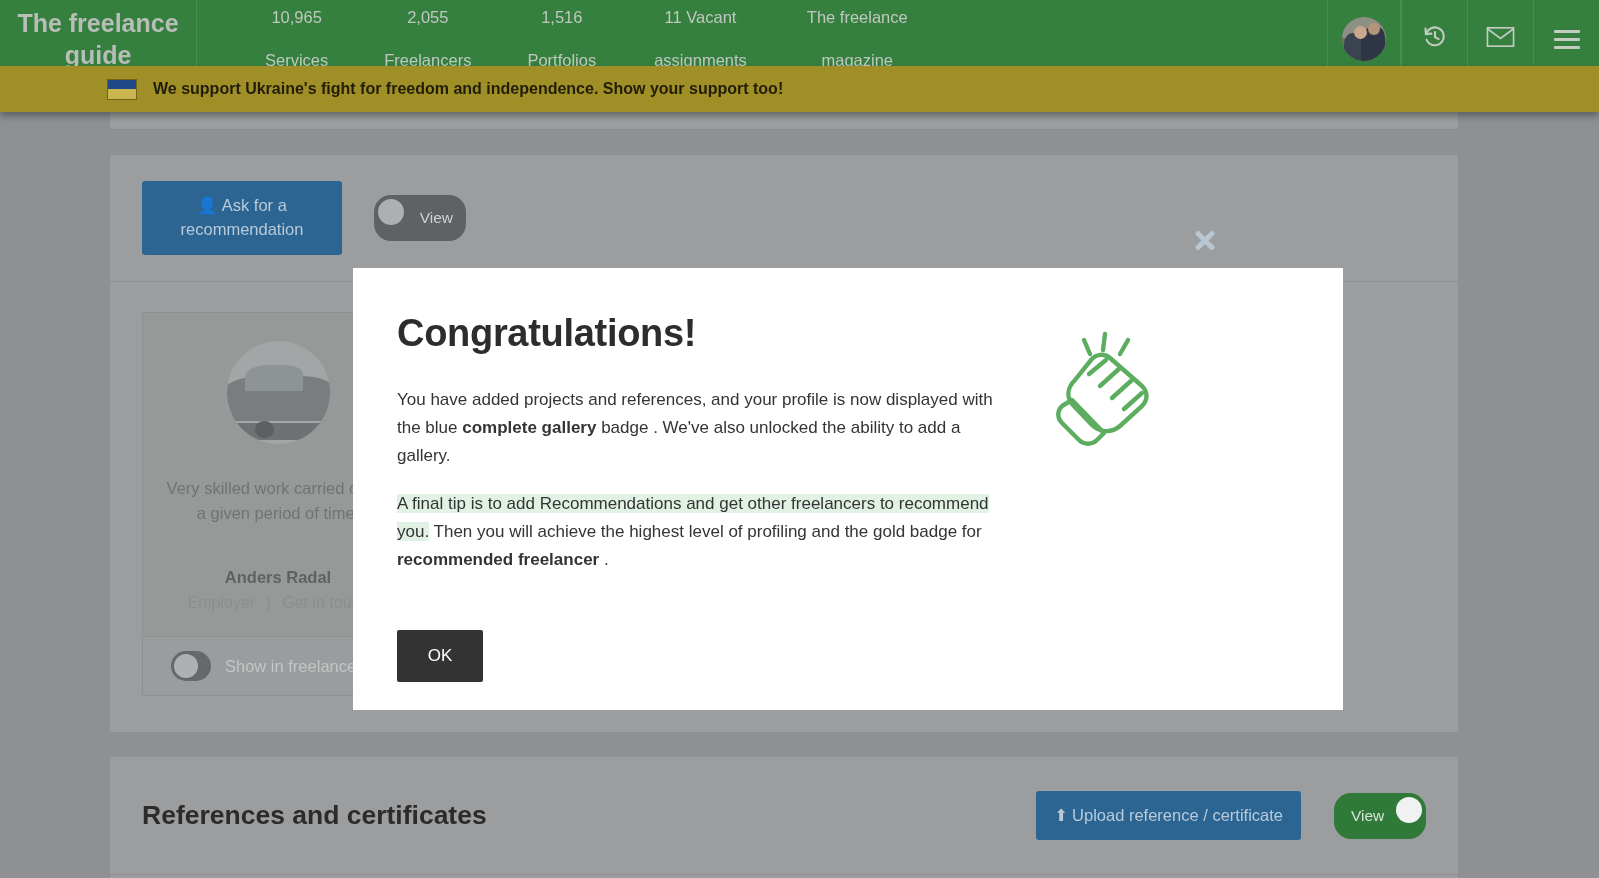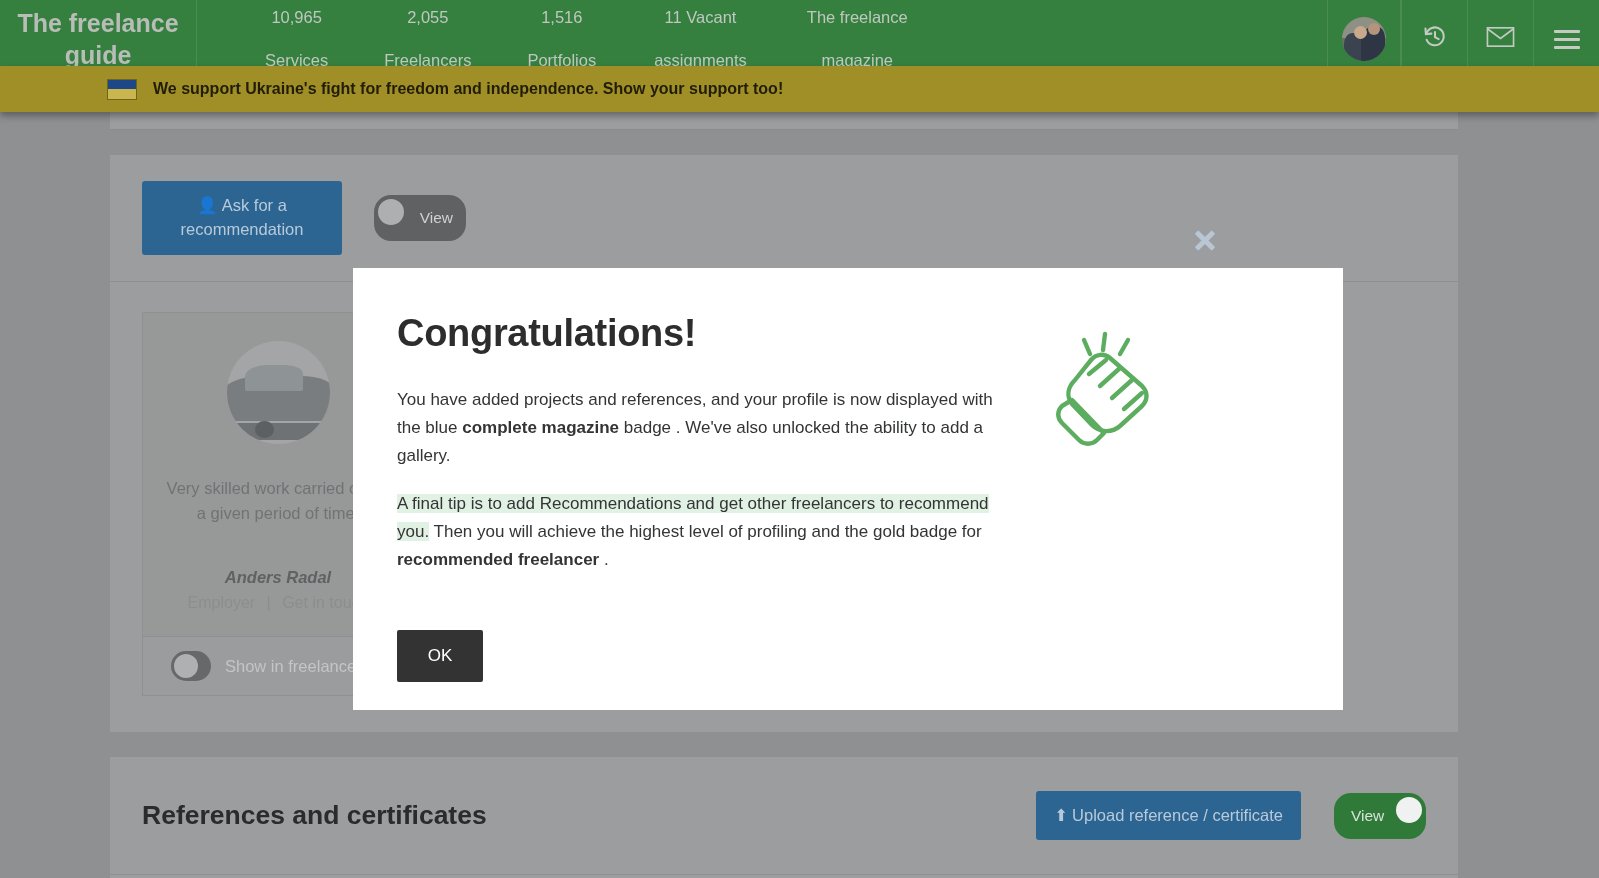--- a/index.html
+++ b/index.html
@@ -246,21 +246,20 @@
     font-size: 16.5px;
     color: #707274;
     line-height: 1.52;
     margin-bottom: 42px;
   }
   .tname {
     font-size: 16.5px;
     font-weight: bold;
     color: #5f6163;
     margin-bottom: 7px;
-    font-style: italic;
   }
   .tmeta { font-size: 16px; color: #8b8d8e; }
   .tmeta .sep { padding: 0 7px; }
   .tfoot {
     border-top: 1px solid #8e9092;
     padding: 14px 0 14px 28px;
     display: flex;
     align-items: center;
     background: #9a9c9d;
   }
@@ -486,21 +485,21 @@
 
 <div class="close-x">
     <span></span>
     <span></span>
   </div>
 
 <div class="modal">
   <div class="modal-main">
     <h1>Congratulations!</h1>
 
-    <p><span>You have added projects and references, and your profile is now displayed with the blue </span><b>complete magazine</b><span> badge . We've also unlocked the ability to add a gallery.</span></p>
+    <p><span>You have added projects and references, and your profile is now displayed with the blue </span><b>complete gallery</b><span> badge . We've also unlocked the ability to add a gallery.</span></p>
 
     <p><span class="hl">A final tip is to add Recommendations and get other freelancers to recommend you.</span><span> Then you will achieve the highest level of profiling and the gold badge for </span><b>recommended freelancer</b><span> .</span></p>
 
     <button class="okbtn">OK</button>
   </div>
 
   <div class="modal-aside">
     <span>
       <svg width="130" height="120" viewBox="0 0 130 120" fill="none" stroke="#5cad5f" stroke-width="4.4" stroke-linecap="round" stroke-linejoin="round">
         <line x1="63" y1="4" x2="61" y2="20"></line>

